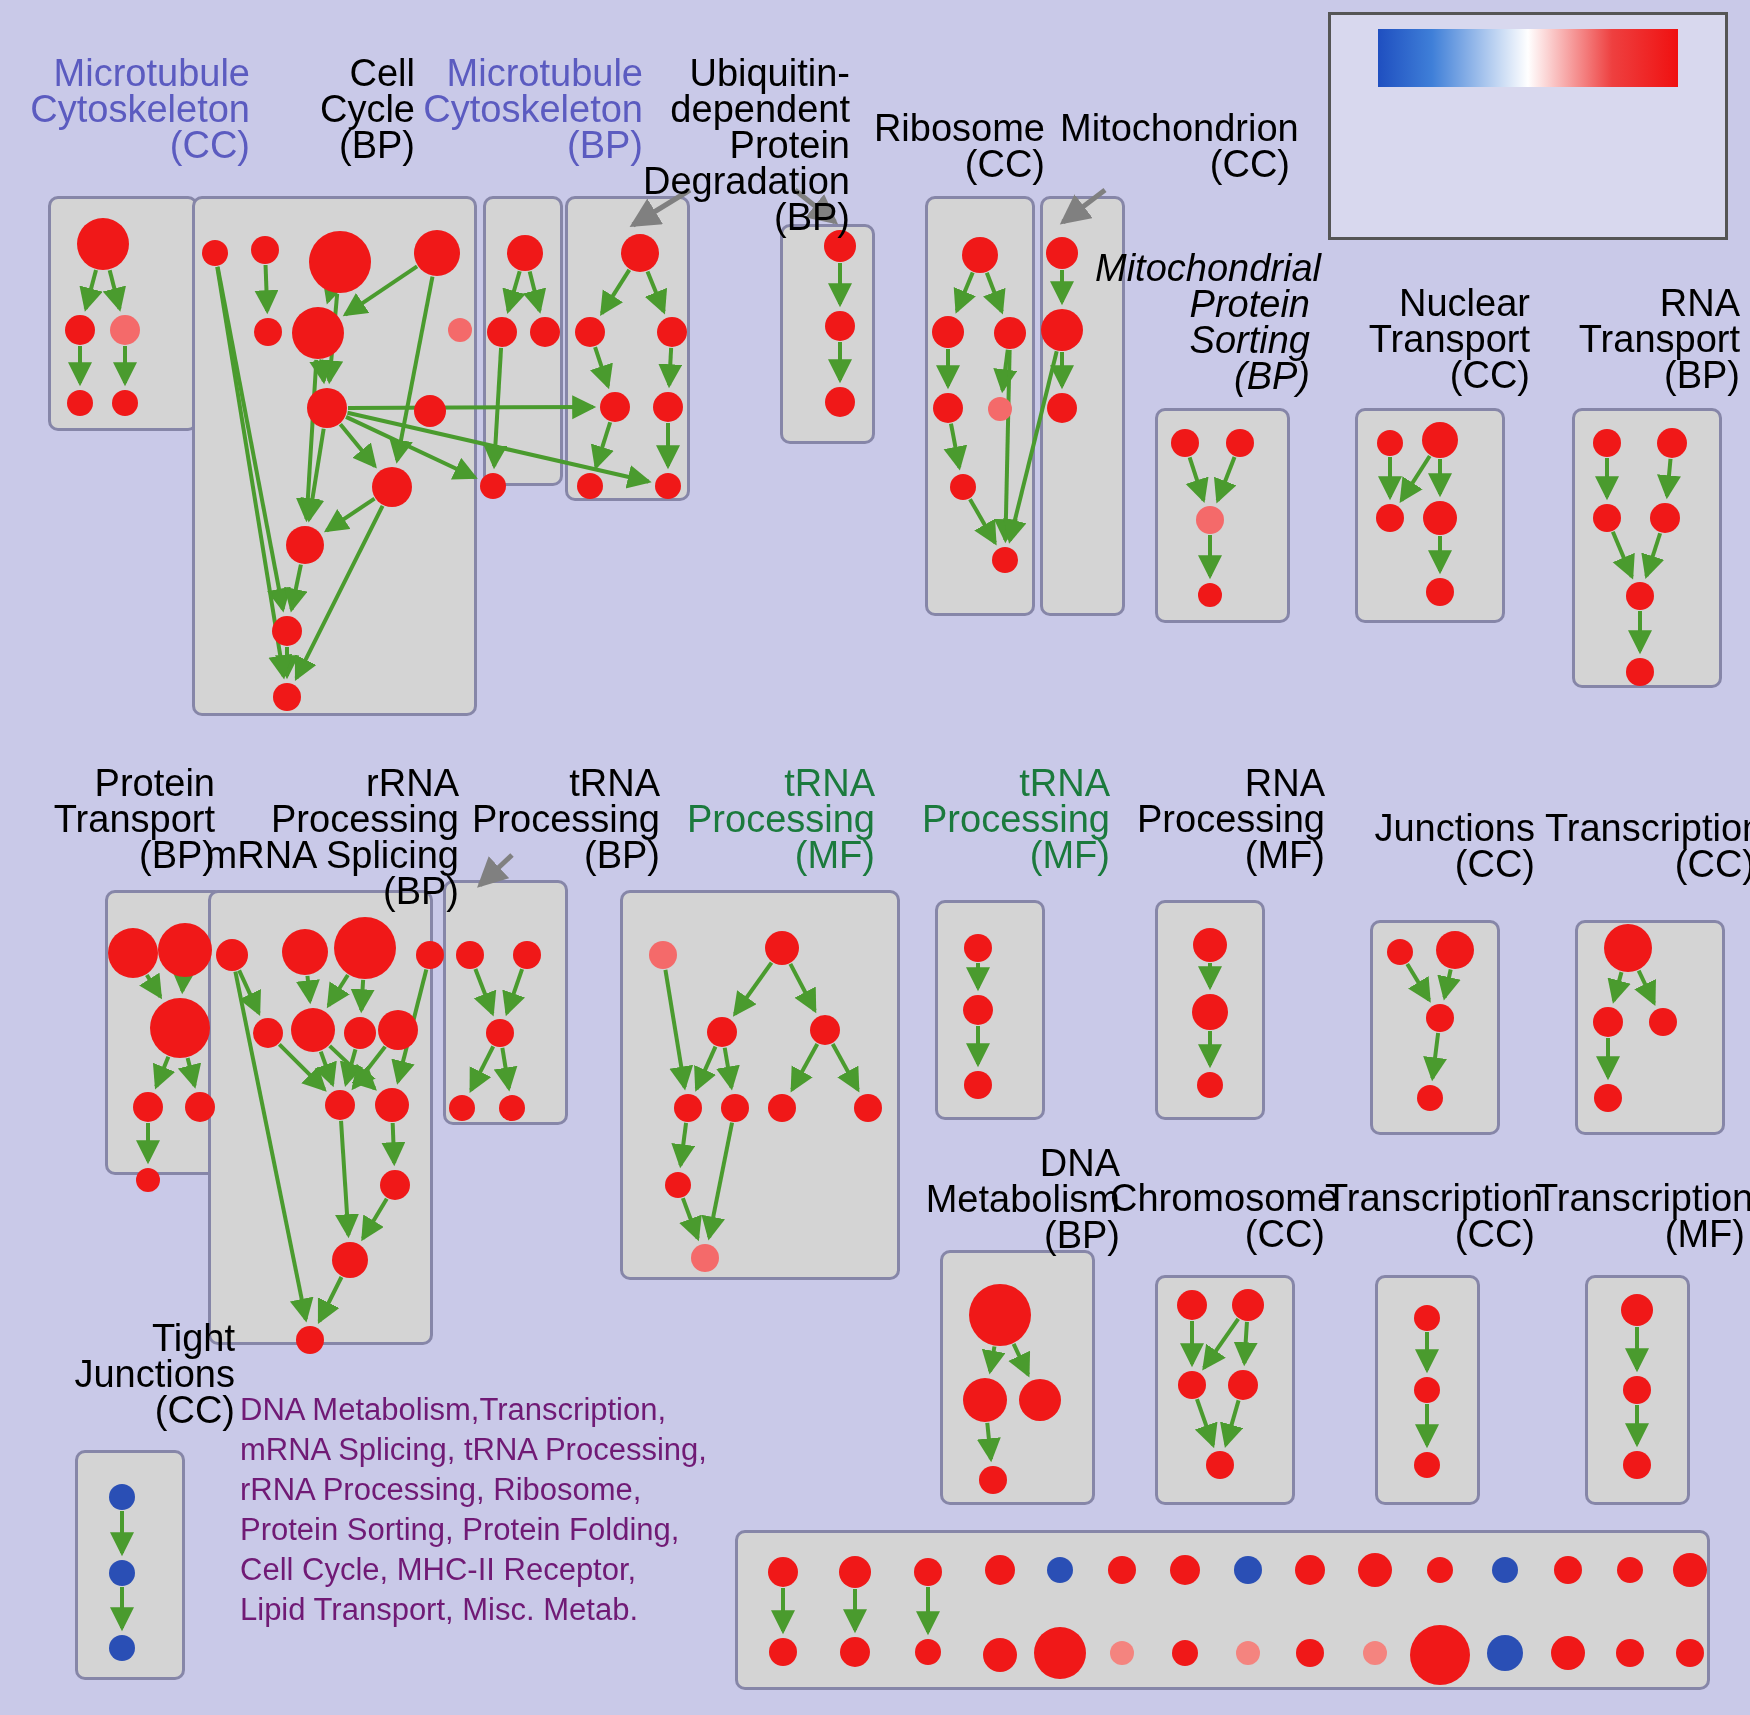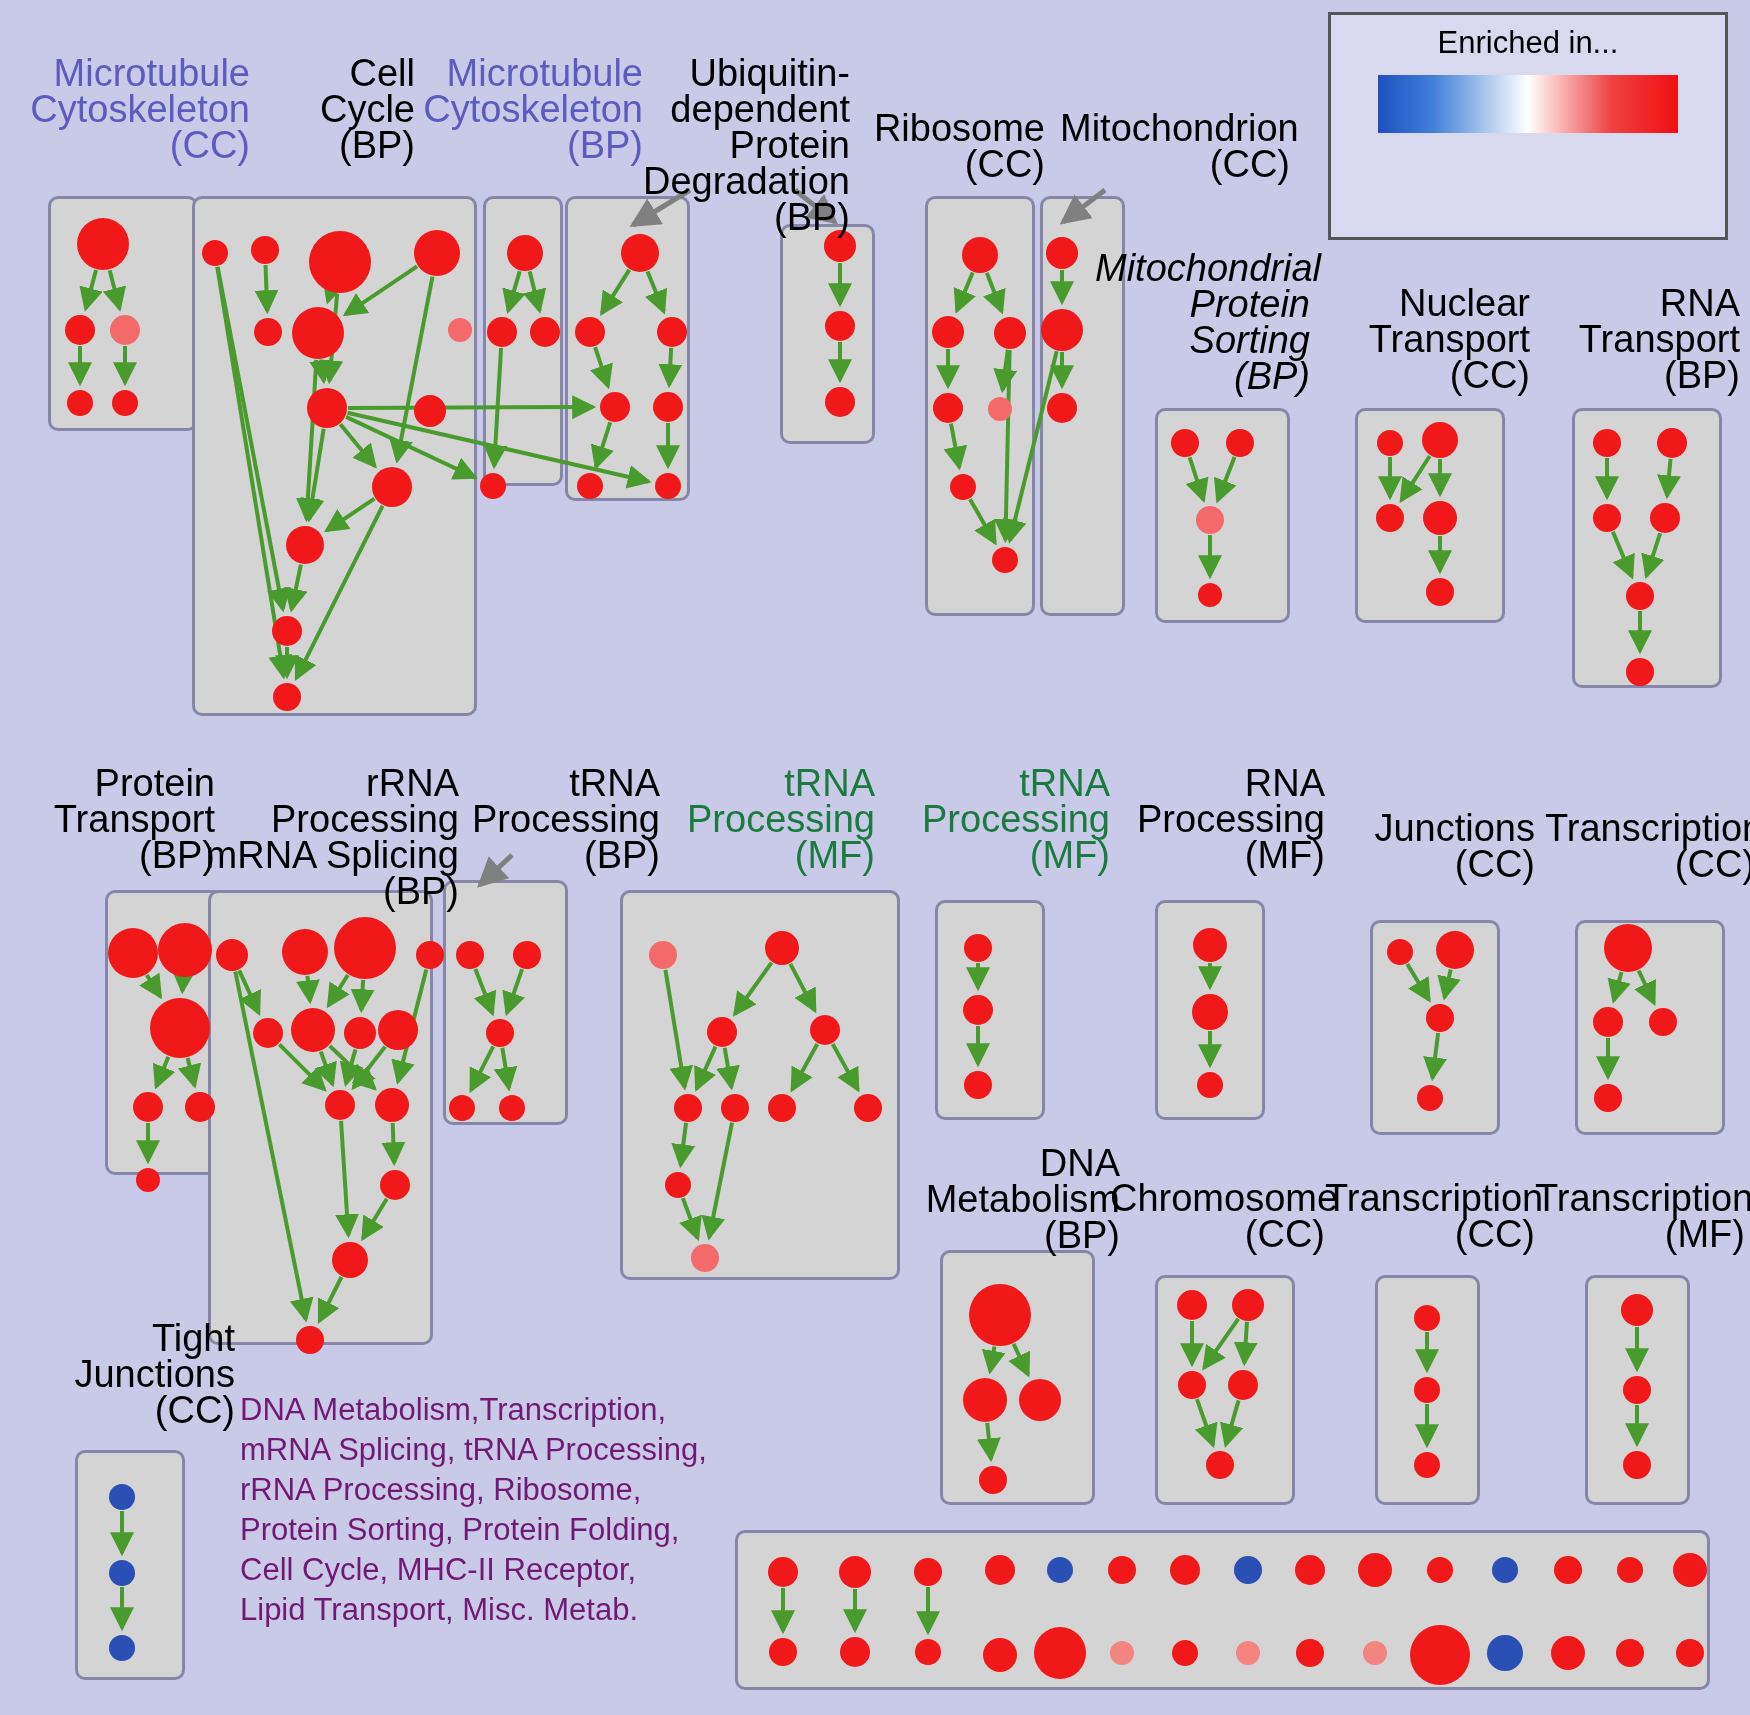--- a/index.html
+++ b/index.html
@@ -443,17 +443,16 @@
     </div>
 
   <div class="blockText" style="left:240px;top:1390px;width:520px;">DNA Metabolism,Transcription,
 mRNA Splicing, tRNA Processing,
 rRNA Processing, Ribosome,
 Protein Sorting, Protein Folding,
 Cell Cycle, MHC-II Receptor,
 Lipid Transport, Misc. Metab.</div>
 
   <div class="legend" style="left:1328px;top:12px;width:400px;height:228px;">
-    <div class="legend-title">Enriched in...</div>
     <div class="legend-bar"></div>
   </div>
 
 </div>
 
 </body></html>

